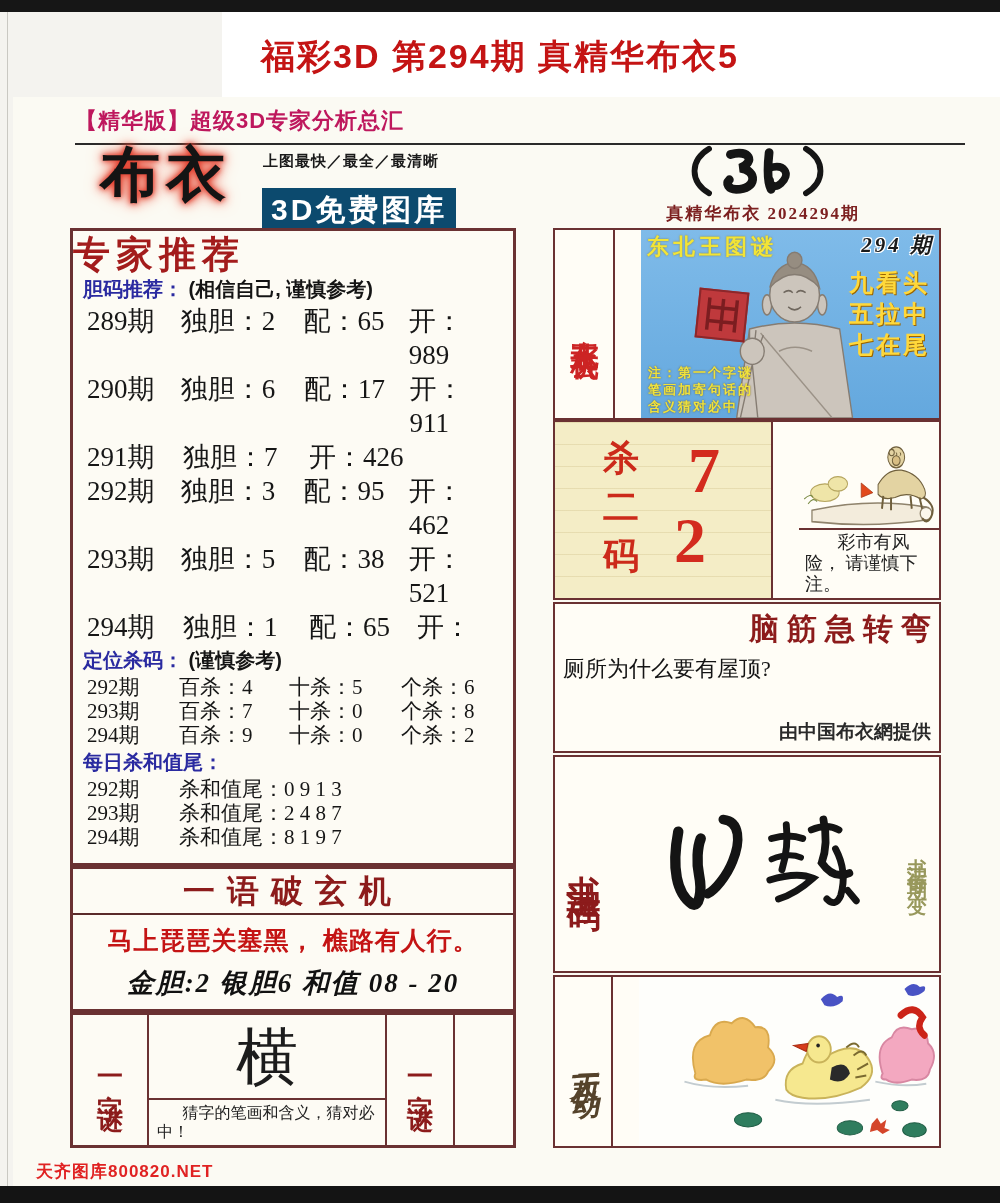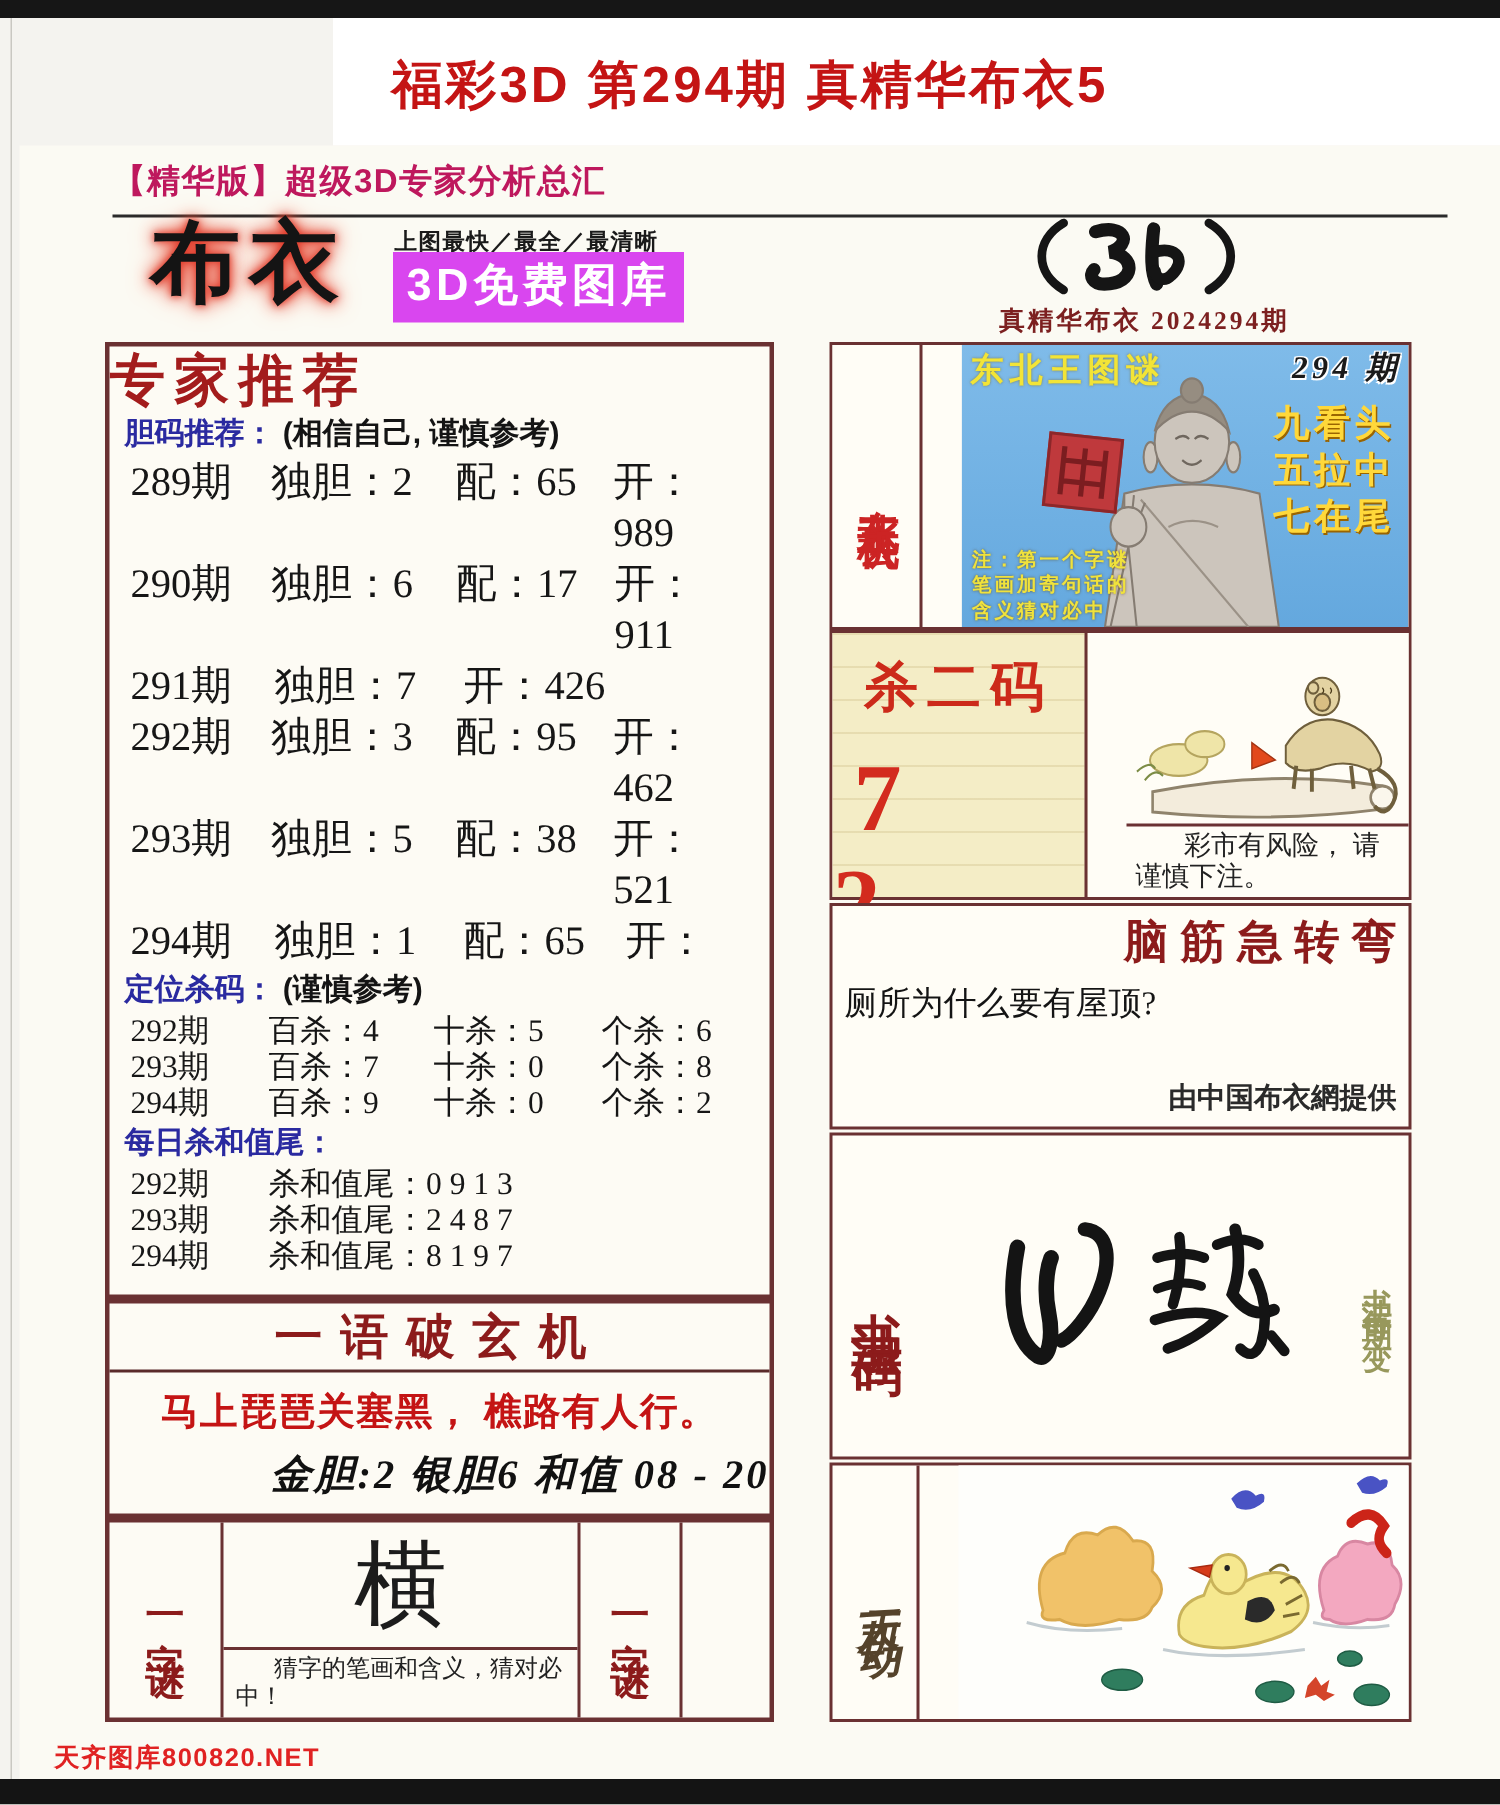--- a/index.html
+++ b/index.html
@@ -35,21 +35,21 @@
     left:100px;top:144px;font-size:60px;font-weight:bold;color:#141414;
     letter-spacing:6px;line-height:62px;
     text-shadow:0 0 5px #e03a2a,0 0 10px #e03a2a,0 0 16px #f06a50;
   }
   #brand-tagline{
     left:263px;top:152px;width:240px;
     font-family:"Liberation Sans","DejaVu Sans",sans-serif;
     font-size:15px;font-weight:bold;color:#1a1a1a;letter-spacing:1px;
   }
   #brand-banner{
-    left:262px;top:168px;display:inline-block;background:#d946ef;color:#fff;
+    left:262px;top:188px;display:inline-block;background:#0c4a6e;color:#fff;
     font-family:"Liberation Sans","DejaVu Sans",sans-serif;
     font-size:30px;font-weight:bold;letter-spacing:3px;padding:2px 9px 4px 9px;
   }
   #buyi-emblem{left:680px;top:140px;width:155px;height:62px;}
   #emblem-caption{
     left:648px;top:202px;width:230px;text-align:center;
     font-size:17px;font-weight:bold;color:#7c2020;letter-spacing:2px;
   }
 
   
@@ -82,21 +82,21 @@
   #phrase-panel{left:70px;top:866px;width:446px;height:146px;}
   #phrase-title{
     text-align:center;font-size:32px;font-weight:bold;color:#8c1b1b;
     letter-spacing:12px;line-height:44px;border-bottom:2px solid #5a2a2a;
   }
   #phrase-text{
     text-align:center;font-size:25px;font-weight:bold;color:#c41414;
     margin-top:9px;letter-spacing:1px;
   }
   #golden-line{
-    text-align:right;font-size:27px;font-weight:bold;font-style:italic;
+    text-align:center;font-size:27px;font-weight:bold;font-style:italic;
     color:#111;margin-top:8px;letter-spacing:2px;
   }
 
   
   #puzzle-panel{left:70px;top:1012px;width:446px;height:136px;display:flex;}
   .puzzle-cell-side{
     width:74px;border-right:2px solid #6a3132;display:flex;align-items:center;justify-content:center;
   }
   .v-text{writing-mode:vertical-rl;text-orientation:upright;}
   .puzzle-side-label{
@@ -145,21 +145,21 @@
   .note-line{
     font-family:"Liberation Sans","DejaVu Sans",sans-serif;
     font-size:13px;font-weight:bold;color:#f0e23c;line-height:17px;letter-spacing:2px;
     text-shadow:0 0 2px rgba(90,60,0,.7);
   }
 
   #kill2-panel{left:553px;top:420px;width:388px;height:180px;display:flex;}
   #kill2-left{
     width:168px;border-right:2px solid #6a3132;background:#f4edc6;
     background-image:repeating-linear-gradient(to bottom,rgba(190,170,110,.25) 0 1px,transparent 1px 22px);
-    display:flex;flex-direction:column;align-items:center;
+    display:flex;flex-direction:row;align-items:flex-start;padding-left:48px;
   }
   #kill2-title{
     font-family:"Liberation Sans","DejaVu Sans",sans-serif;
     margin-top:12px;font-size:36px;font-weight:bold;color:#cc2a1a;letter-spacing:6px;
   }
   #kill2-numbers{
     margin-top:14px;font-size:64px;font-weight:bold;color:#d32b1e;letter-spacing:26px;
     text-indent:14px;line-height:70px;
   }
   #kill2-right{flex:1;display:flex;flex-direction:column;background:#fffdf6;}

